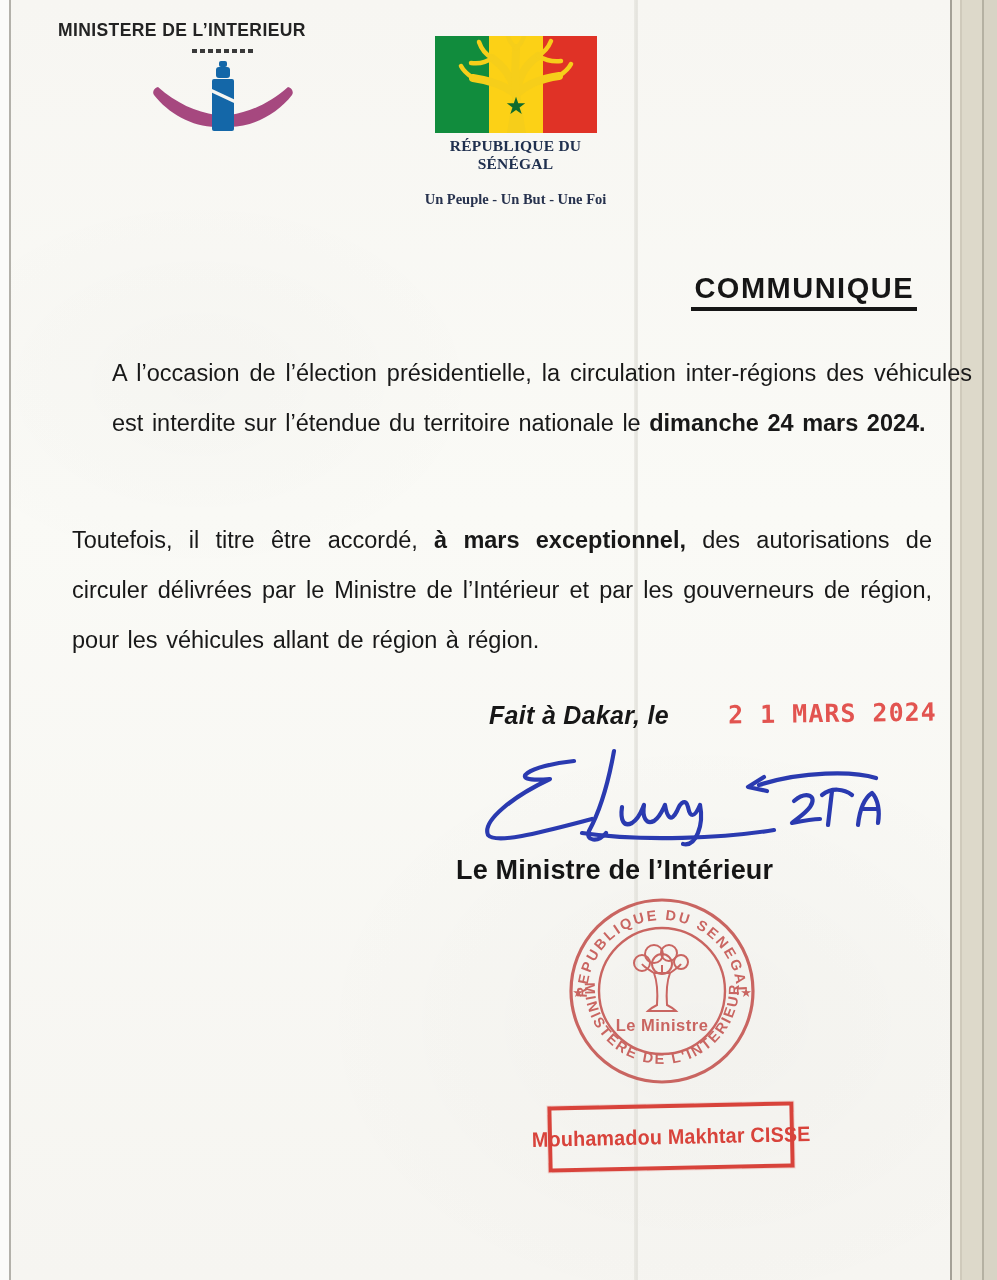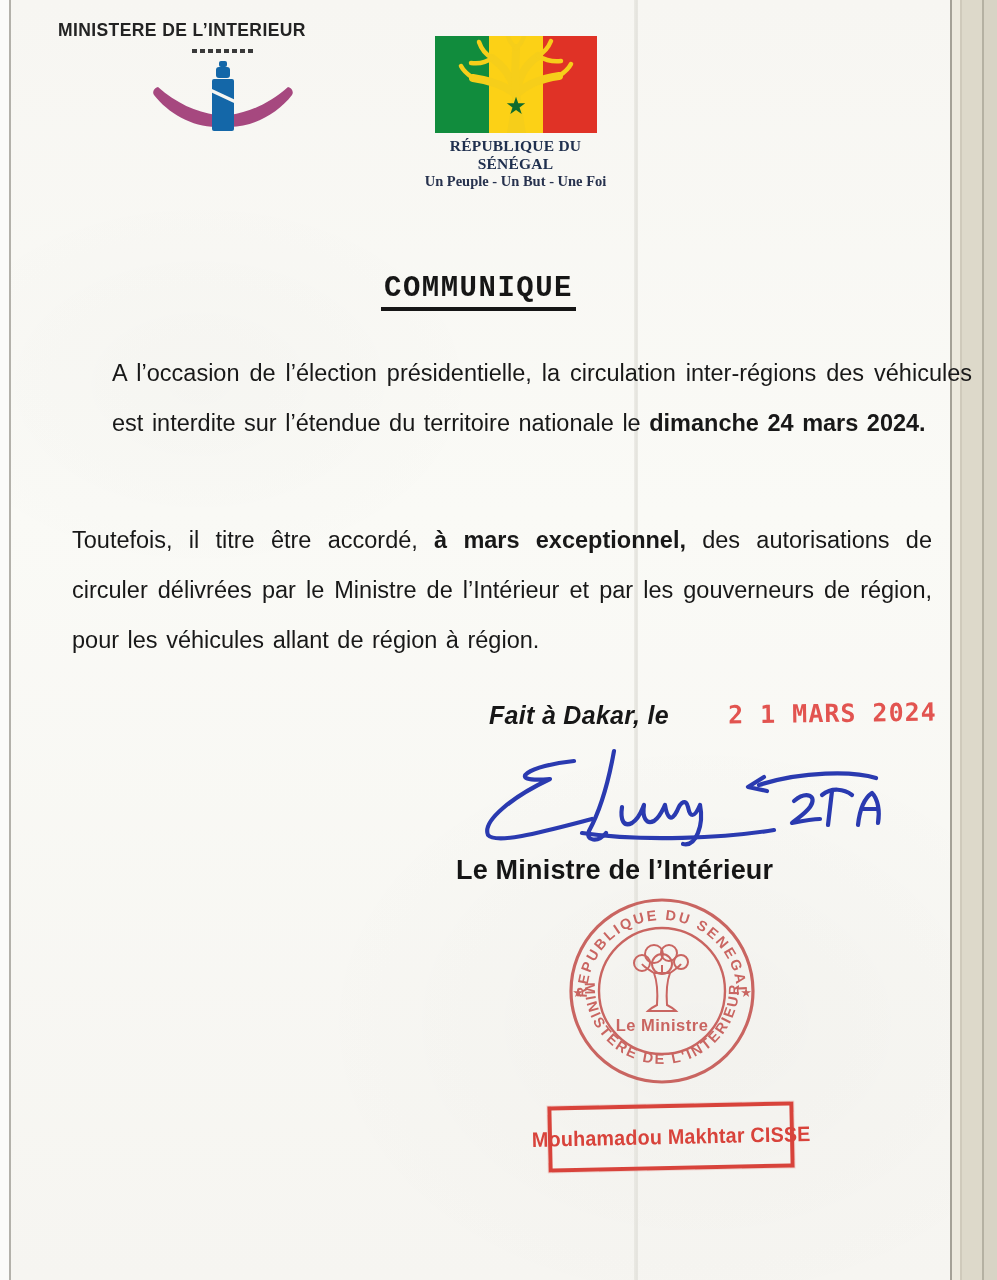--- a/index.html
+++ b/index.html
@@ -44,25 +44,25 @@
   .ministry-logo{display:block;margin:6px auto 0;}
 
   .emblem-block{position:absolute;left:423px;top:36px;width:185px;text-align:center;}
   .flag-svg{display:block;margin:0 auto;}
   .emblem-republic{
     font-family:"Liberation Serif","DejaVu Serif",serif;
     font-size:15.5px;font-weight:bold;color:#20304f;margin-top:4px;letter-spacing:0.2px;text-align:center;
   }
   .emblem-motto{
     font-family:"Liberation Serif","DejaVu Serif",serif;
-    font-size:14.5px;font-weight:bold;color:#27324e;margin-top:0;
-  }
-
-  
-  .title-row{position:absolute;left:40px;right:80px;top:272px;text-align:center;font-family:Liberation Mono, monospace;}
+    font-size:14.5px;font-weight:bold;color:#27324e;margin-top:18px;
+  }
+
+  
+  .title-row{position:absolute;left:40px;right:80px;top:272px;text-align:right;}
   .doc-title{
     display:inline-block;font-size:29px;font-weight:bold;letter-spacing:1.5px;color:#161616;
     border-bottom:4px solid #161616;padding:0 3px 2px;
   }
 
   
   .para{
     position:absolute;left:72px;width:860px;
     font-size:23.5px;line-height:50px;text-align:justify;color:#181818;
     word-spacing:2px;

